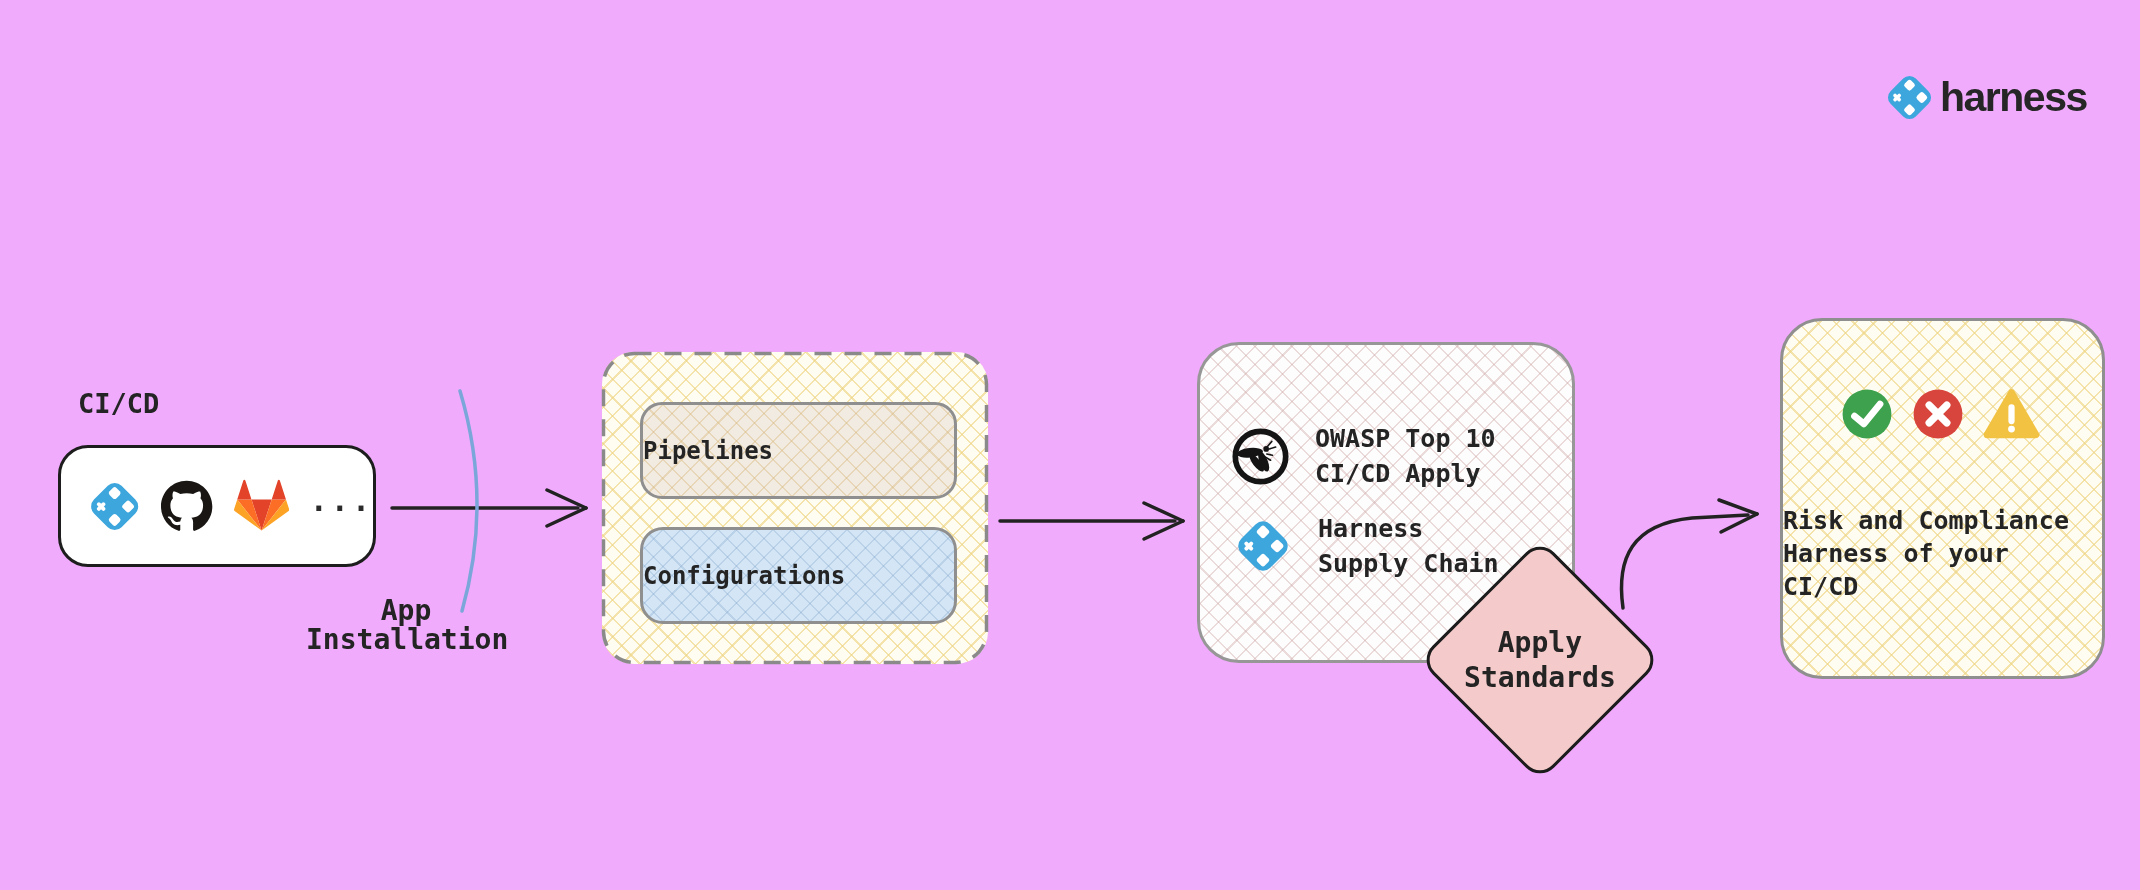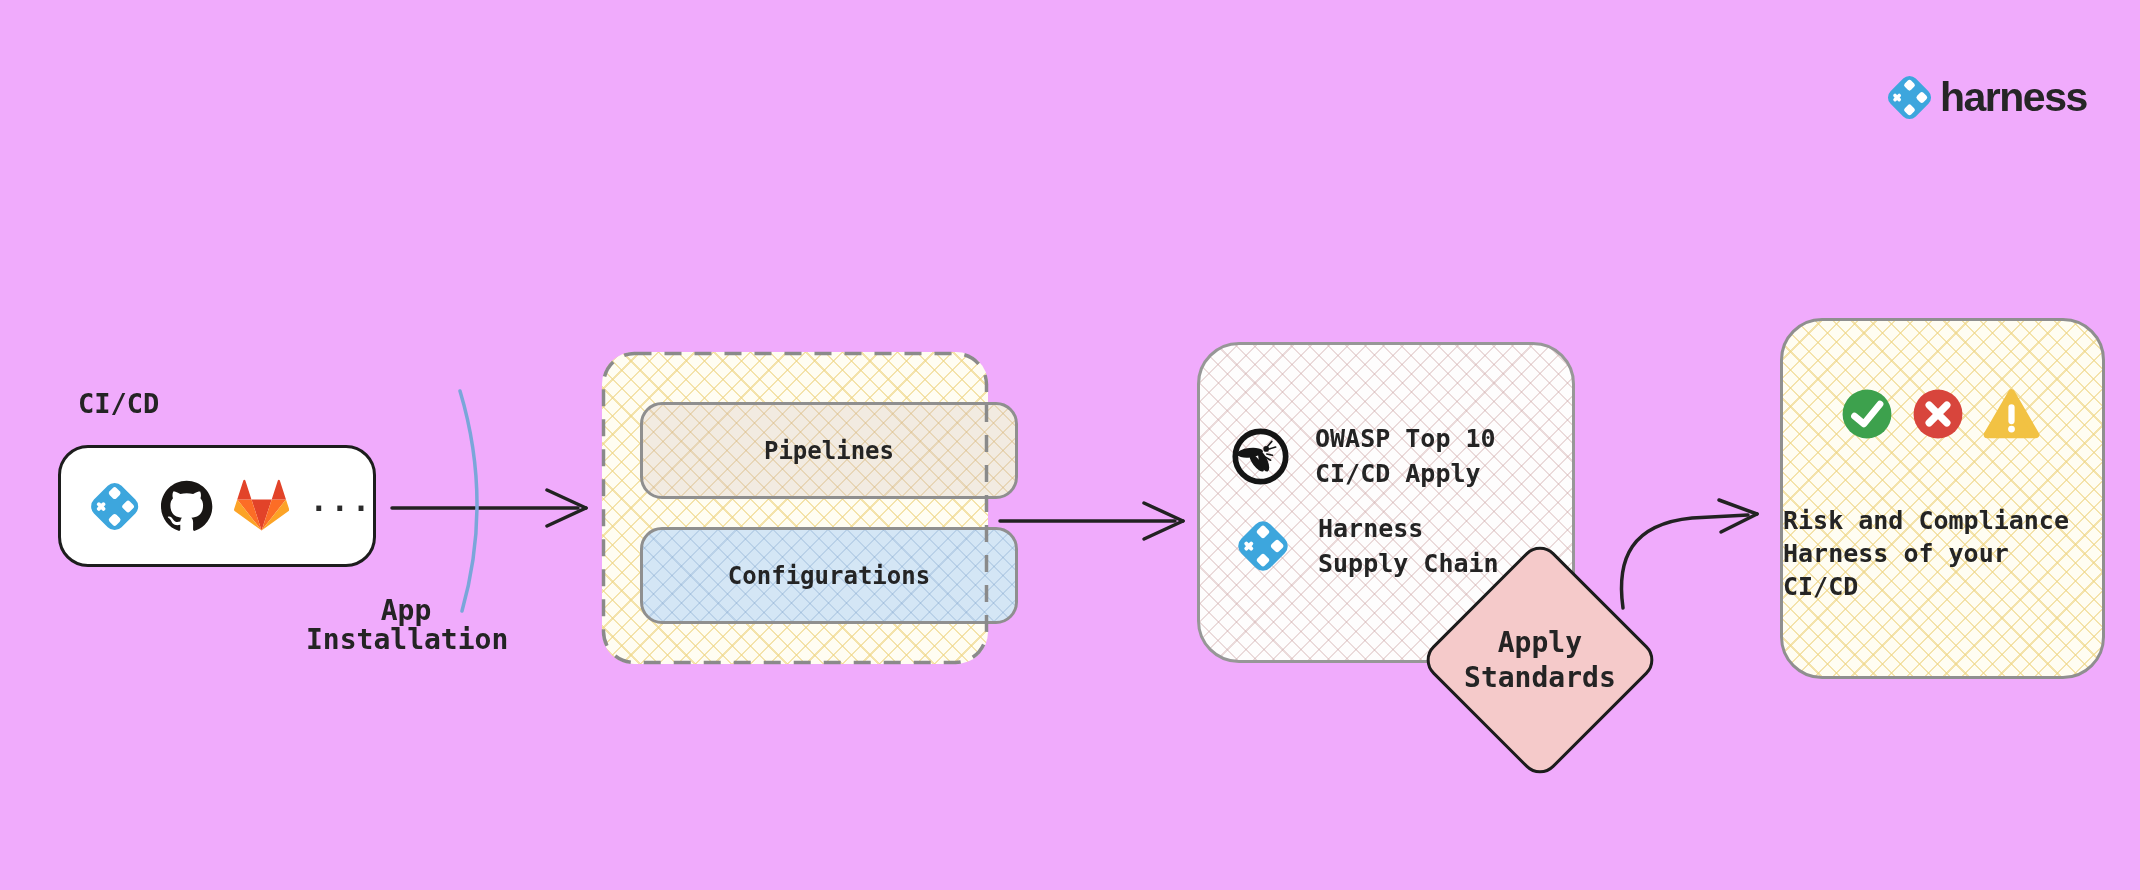--- a/index.html
+++ b/index.html
@@ -52,26 +52,26 @@
   .hatch-pink{
     background-color:#fefdfd;
     background-image:
       repeating-linear-gradient(45deg, rgba(206,168,168,.4) 0 1.5px, transparent 1.5px 13px),
       repeating-linear-gradient(135deg, rgba(206,168,168,.4) 0 1.5px, transparent 1.5px 13px);
   }
 
   
   .dashed-box{position:absolute;left:602px;top:352px;width:386px;height:312px;border-radius:32px;}
   .pill{
-    position:absolute;left:38px;width:378px;height:97px;border-radius:22px;
-    border:3px solid #8f8f8f;display:flex;align-items:center;justify-content:center;
+    position:absolute;left:38px;width:317px;height:97px;border-radius:22px;
+    border:3px solid #8f8f8f;display:flex;align-items:center;justify-content:flex-start;
     font-size:24px;font-weight:600;box-sizing:border-box;
   }
   .pill.pipelines{top:50px;}
-  .pill.configs{top:175px;}
+  .pill.configs{top:175px;border-radius:23px;}
 
   
   .standards-box{
     position:absolute;left:1197px;top:342px;width:378px;height:321px;
     border:3px solid #979797;border-radius:42px;box-sizing:border-box;padding-left:32px;
   }
   .std-row{position:absolute;display:flex;align-items:center;}
   .std-text{font-size:25px;font-weight:600;line-height:35px;}
 
   

